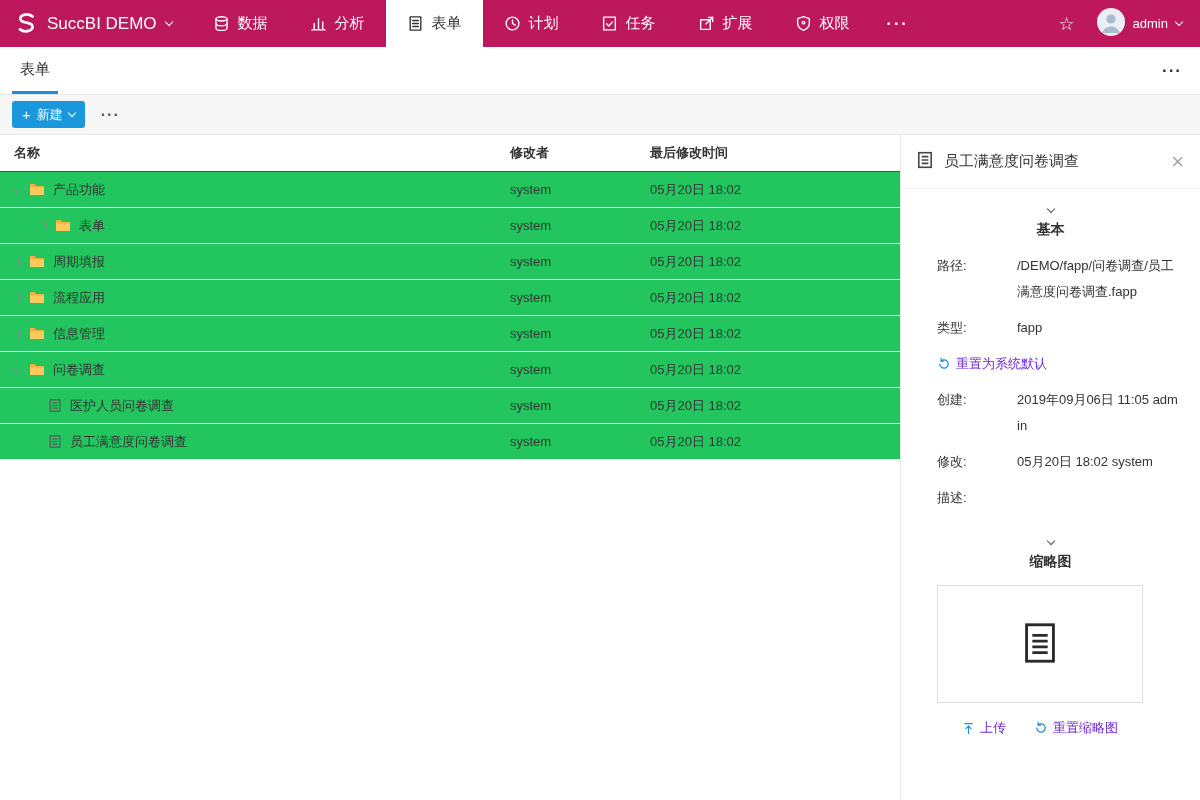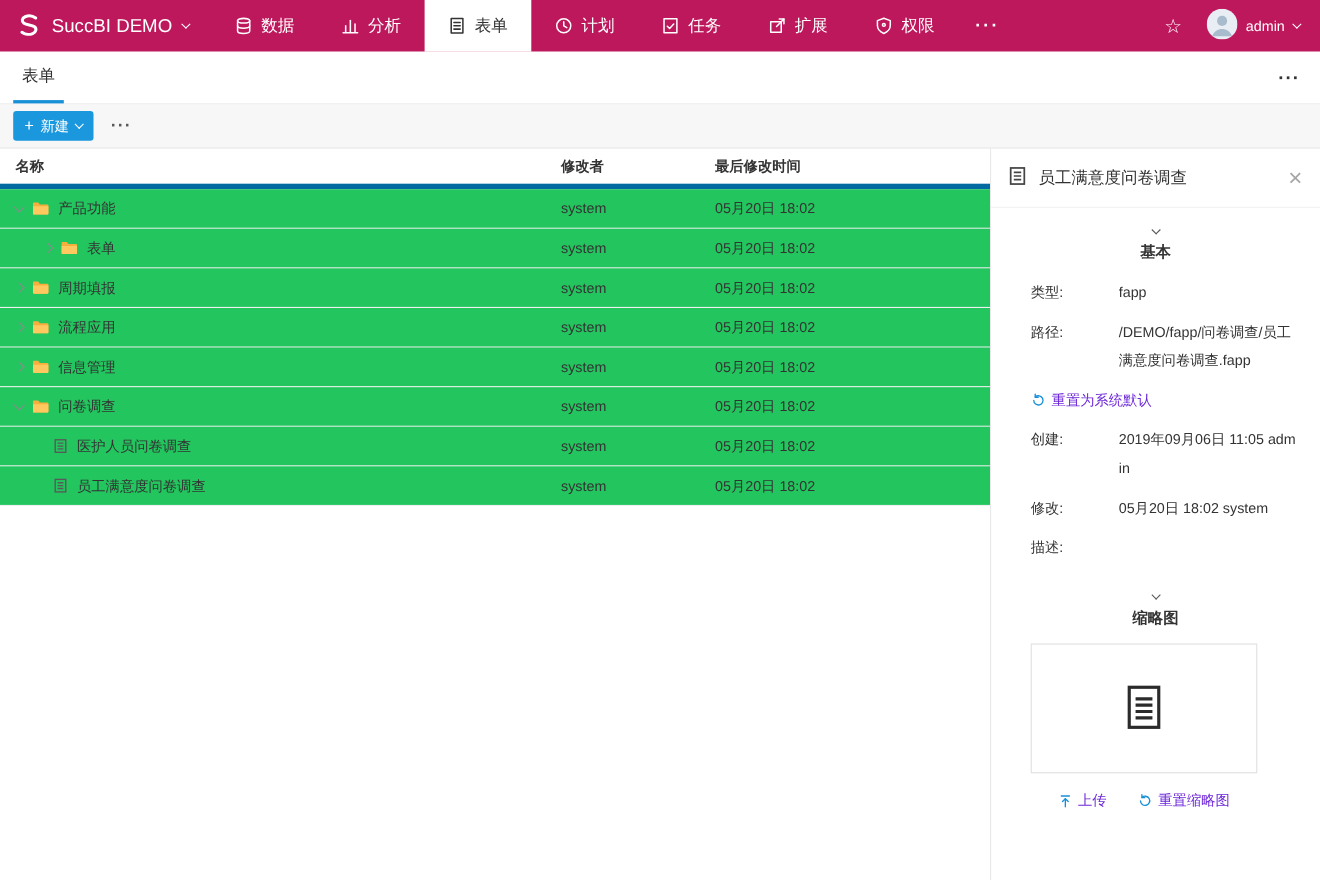--- a/index.html
+++ b/index.html
@@ -33,21 +33,21 @@
 
   
   .toolbar { height:40px; background:#f7f7f7; border-bottom:1px solid #e8e8e8; display:flex; align-items:center; gap:16px; padding:0 12px; }
   .btn-new { background:#1a97dd; color:#fff; border:none; border-radius:3px; height:27px; display:flex; align-items:center; gap:6px; padding:0 10px; font-size:13px; cursor:pointer; font-family:inherit; }
   .btn-new .plus { font-size:15px; line-height:1; }
   .toolbar-more { color:#595959; font-weight:bold; letter-spacing:1px; font-size:16px; cursor:pointer; }
 
   
   .content { display:flex; height:665px; }
   .table-area { width:900px; flex:none; }
-  .thead { display:flex; height:37px; align-items:center; border-bottom:5px solid #0369a1; font-weight:bold; }
+  .thead { display:flex; height:37px; align-items:center; border-bottom:1px solid #0369a1; font-weight:bold; }
   .col-name { width:510px; padding-left:14px; display:flex; align-items:center; gap:8px; overflow:hidden; white-space:nowrap; }
   .col-mod  { width:140px; flex:none; }
   .col-time { flex:1; }
   .trow { display:flex; height:36px; align-items:center; border-bottom:1px solid #f0f0f0; cursor:pointer; background:#22c55e; }
   .row-icon { display:flex; align-items:center; flex:none; }
 
   
   .detail { flex:1; border-left:1px solid #e8e8e8; overflow:hidden; }
   .detail-header { height:54px; display:flex; align-items:center; gap:10px; padding:0 16px 0 15px; border-bottom:1px solid #f2f2f2; }
   .detail-title { font-size:15px; flex:1; color:#333; }
@@ -316,26 +316,26 @@
       <span class="close">×</span>
     </div>
 
     <div class="section">
       <div class="sec-head">
         <span class="chev down dark"></span>
         <span>基本</span>
       </div>
       <div class="sec-body">
         <div class="field">
+          <span class="lbl">路径:</span>
+          <span class="val">/DEMO/fapp/问卷调查/员工满意度问卷调查.fapp</span>
+        </div>
+        <div class="field">
           <span class="lbl">类型:</span>
           <span class="val">fapp</span>
-        </div>
-        <div class="field">
-          <span class="lbl">路径:</span>
-          <span class="val">/DEMO/fapp/问卷调查/员工满意度问卷调查.fapp</span>
         </div>
         <div class="reset-row">
           <a class="link">
             <span>
               <svg width="14" height="14" viewBox="0 0 16 16" fill="none" stroke="#1890d8" stroke-width="1.4" stroke-linecap="round" stroke-linejoin="round">
                 <path d="M3.2 8a4.8 4.8 0 1 0 1.5-3.5"></path>
                 <path d="M4.7 1.6v3.1h3.1"></path>
               </svg>
             </span>
             <span>重置为系统默认</span>

